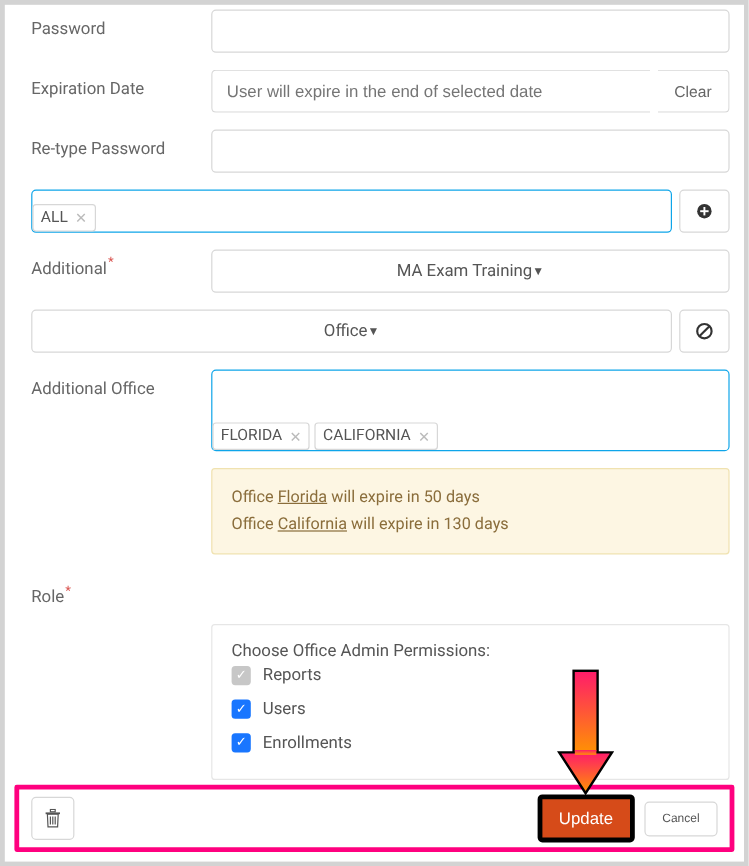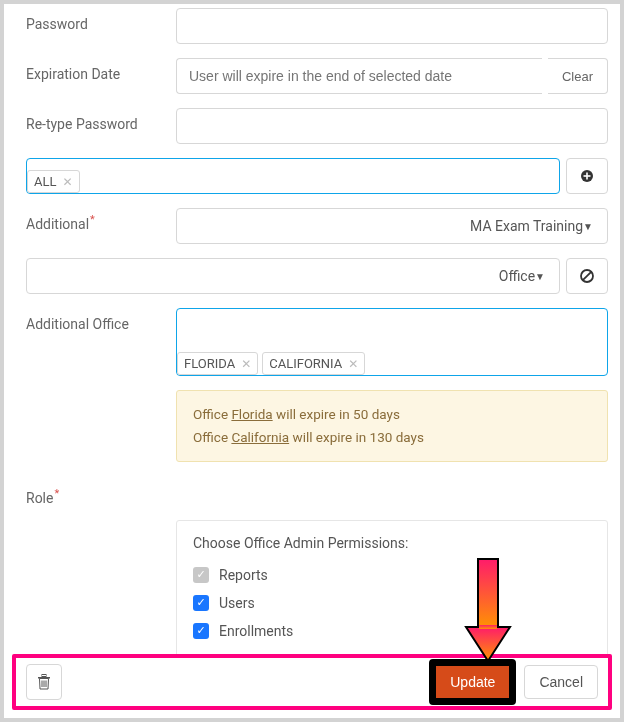--- a/index.html
+++ b/index.html
@@ -127,21 +127,21 @@
   }
   .select-box {
     flex: 1;
     height: 36px;
     border: 1px solid #d7d7d7;
     border-radius: 4px;
     padding: 0 14px;
     background: #fff;
     display: flex;
     align-items: center;
-    justify-content: flex-end;
+    justify-content: center;
     cursor: pointer;
   }
   .select-box span.label {
     color: #555;
     font-size: 14px;
   }
   .caret {
     font-size: 10px;
     color: #555;
   }
@@ -161,21 +161,21 @@
   }
   .notice .u { text-decoration: underline; }
   .perm-box {
     flex: 1;
     border: 1px solid #e6e6e6;
     border-radius: 3px;
     padding: 14px 16px 10px 16px;
     font-size: 14px;
     color: #555;
   }
-  .perm-title { margin-bottom: 16px; }
+  .perm-title { margin-bottom: 4px; }
   .perm-item {
     display: flex;
     align-items: center;
     gap: 10px;
     margin-bottom: 12px;
   }
   .cb {
     width: 16px;
     height: 16px;
     border-radius: 3px;
@@ -234,33 +234,33 @@
     cursor: pointer;
   }
   .footer-right {
     display: flex;
     gap: 8px;
     align-items: center;
   }
   .btn-update {
     background: #d64b19;
     color: #fff;
-    border: 7px solid #000000;
+    border: 4px solid #000000;
     border-radius: 4px;
     padding: 8px 14px;
     font-size: 14px;
     cursor: pointer;
   }
   .btn-cancel {
     background: #fff;
     color: #555;
     border: 1px solid #d7d7d7;
     border-radius: 4px;
     padding: 8px 14px;
-    font-size: 14px;
+    font-size: 10px;
     cursor: pointer;
   }
   .arrow-overlay {
     position: absolute;
     left: 458px;
     top: 553px;
     width: 52px;
     height: 106px;
     pointer-events: none;
   }

